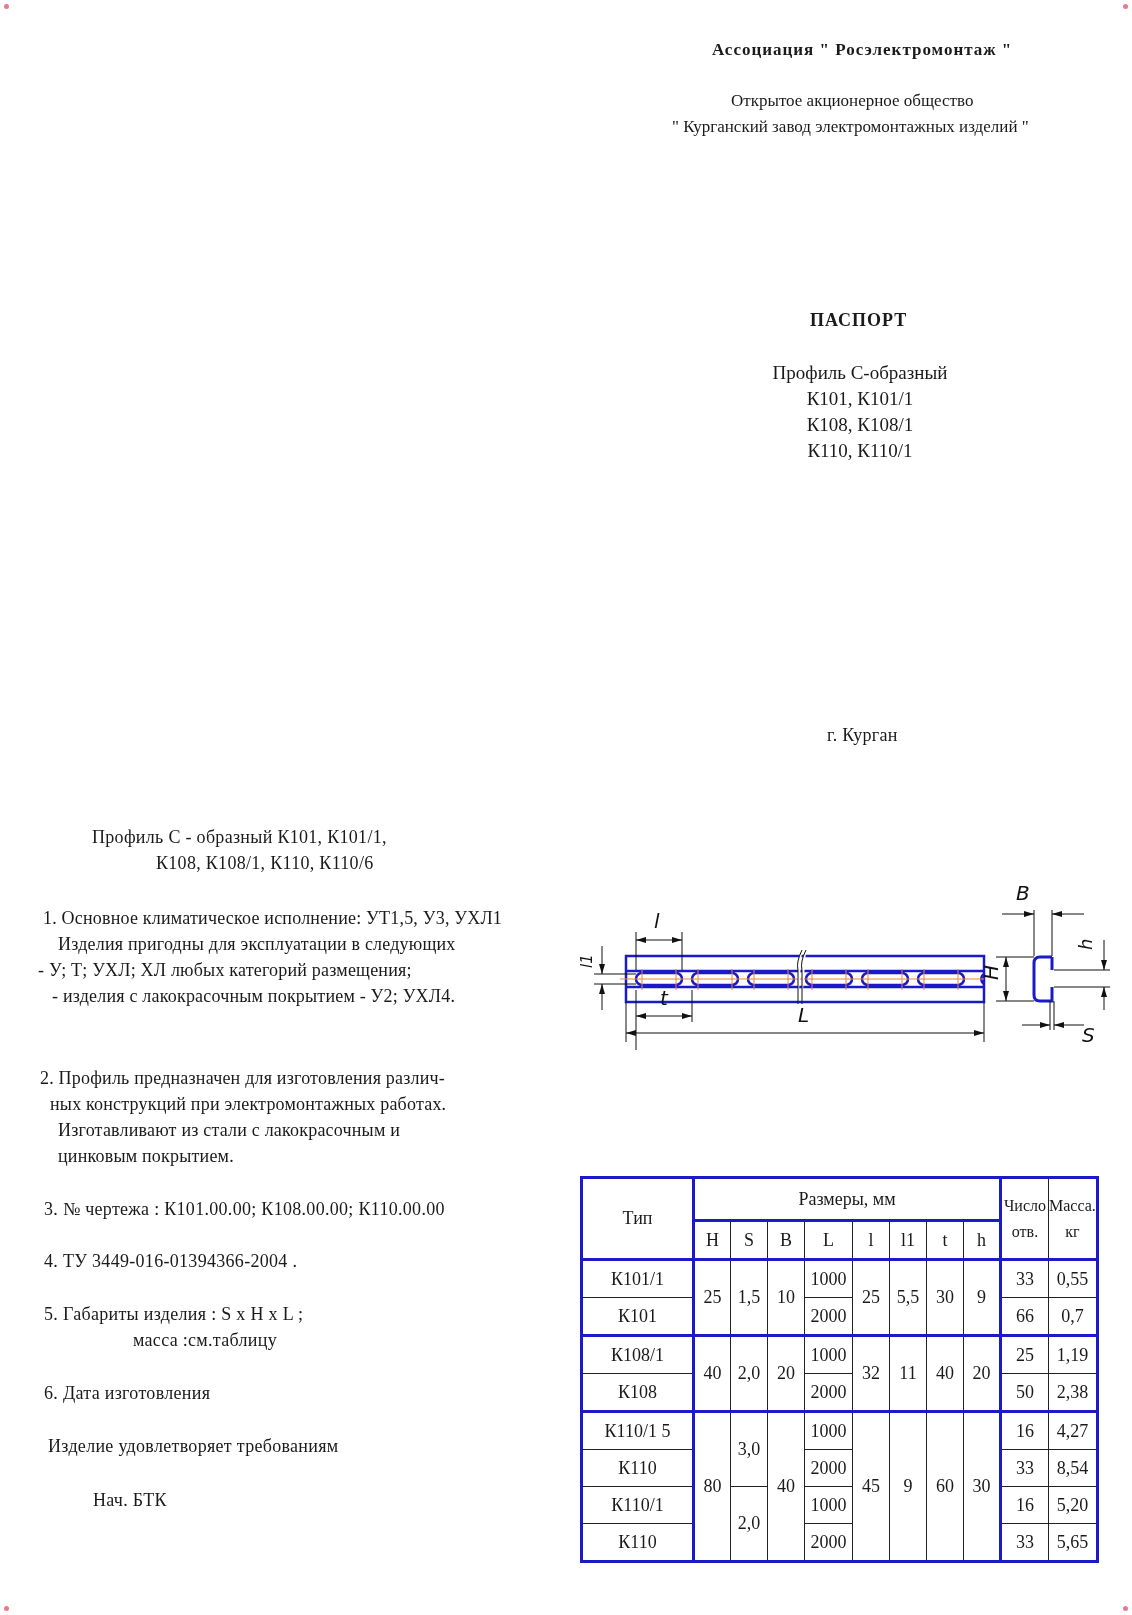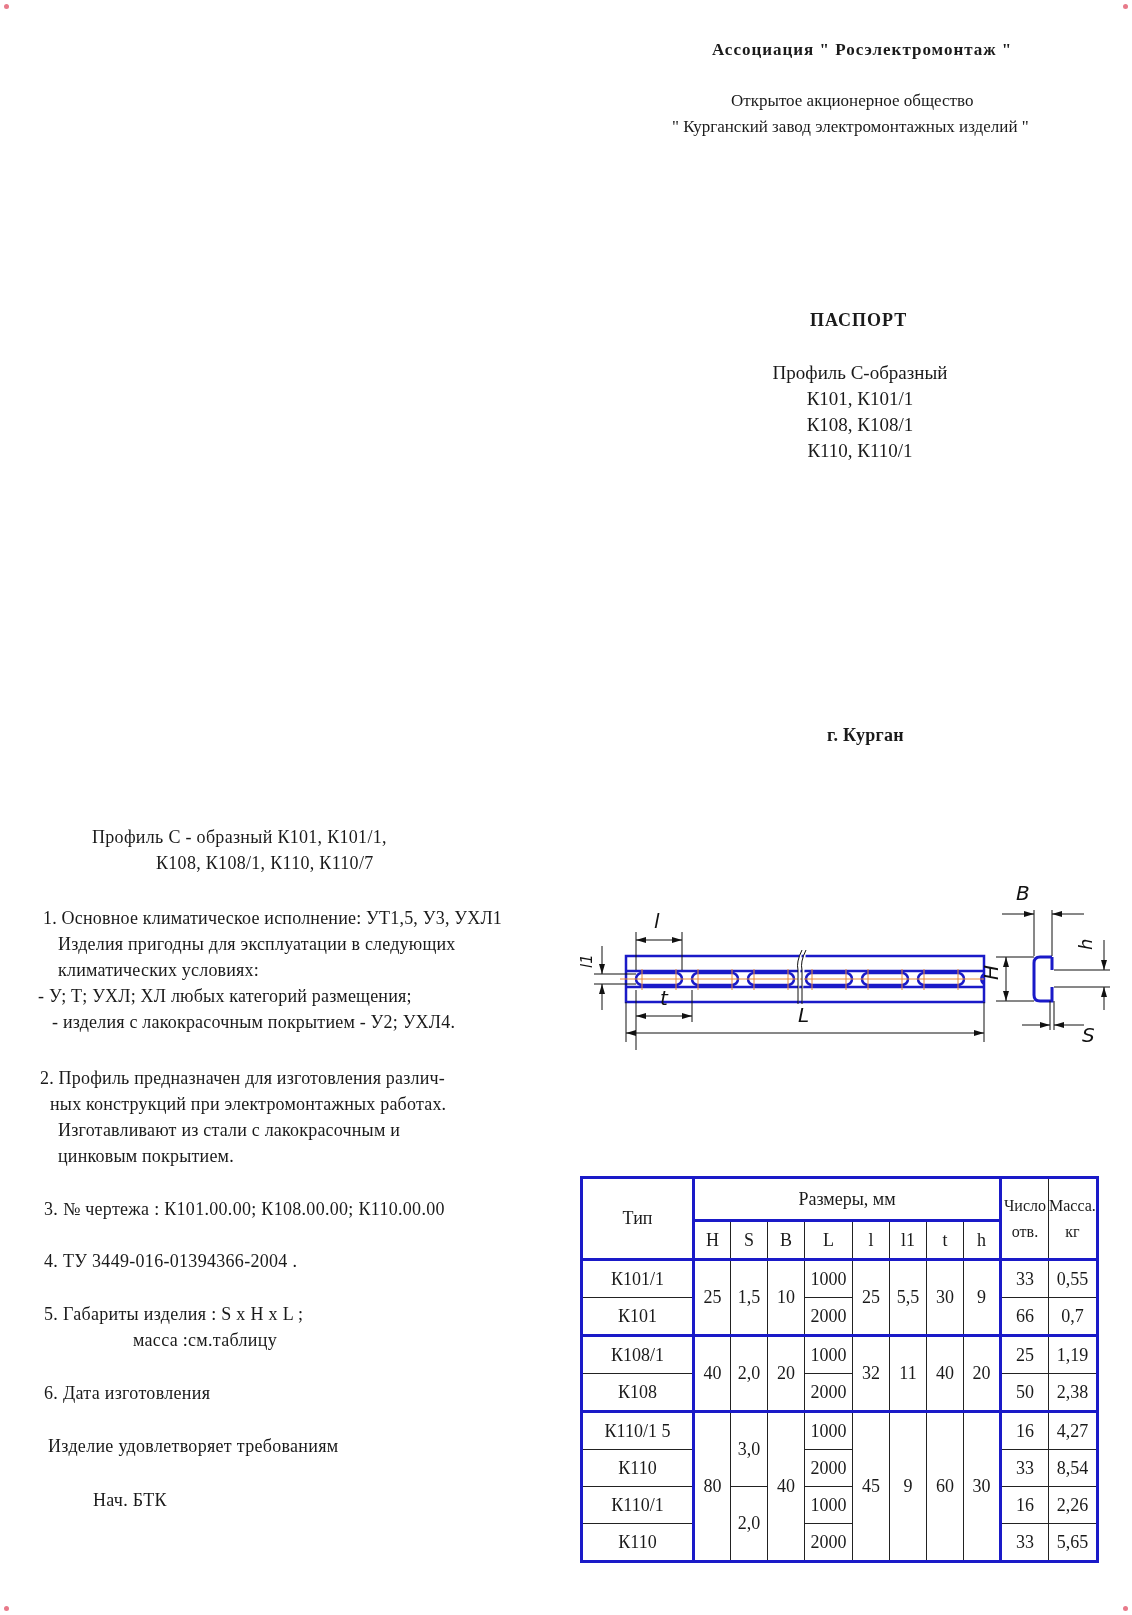--- a/index.html
+++ b/index.html
@@ -41,29 +41,28 @@
 <div class="abs t17" style="left:731px;top:91px;">Открытое акционерное общество</div>
 <div class="abs t17" style="left:672px;top:117px;">" Курганский завод электромонтажных изделий "</div>
 
 <div class="abs passport-title" style="left:810px;top:310px;">ПАСПОРТ</div>
 <div class="abs center t19" style="left:740px;top:360px;width:240px;line-height:26px;">
   <span class="line">Профиль С-образный</span>
   <span class="line">К101, К101/1</span>
   <span class="line">К108, К108/1</span>
   <span class="line">К110, К110/1</span>
 </div>
-<div class="abs t18" style="left:827px;top:725px;font-weight:bold;">г. Курган</div>
+<div class="abs t18" style="left:827px;top:725px;">г. Курган</div>
 
 <div class="abs t18" style="left:92px;top:827px;">Профиль С - образный  К101, К101/1,</div>
-<div class="abs t18" style="left:156px;top:853px;">К108, К108/1, К110, К110/7</div>
+<div class="abs t18" style="left:156px;top:853px;">К108, К108/1, К110, К110/6</div>
 
 <div class="body-block" style="top:905px;width:520px;">
   <span class="line" style="margin-left:5px;">1.   Основное климатическое исполнение: УТ1,5, У3, УХЛ1</span>
   <span class="line" style="margin-left:20px;">Изделия пригодны для эксплуатации в следующих</span>
-  <span class="line" style="margin-left:20px;">климатических условиях:</span>
   <span class="line" style="">- У; Т; УХЛ; ХЛ любых категорий размещения;</span>
   <span class="line" style="margin-left:14px;">- изделия с лакокрасочным покрытием - У2; УХЛ4.</span>
 </div>
 
 <div class="body-block" style="top:1065px;width:520px;">
   <span class="line" style="margin-left:2px;">2.  Профиль предназначен для изготовления различ-</span>
   <span class="line" style="margin-left:12px;">ных конструкций при электромонтажных работах.</span>
   <span class="line" style="margin-left:20px;">Изготавливают из стали с лакокрасочным и</span>
   <span class="line" style="margin-left:20px;">цинковым покрытием.</span>
 </div>
@@ -264,21 +263,21 @@
     <td class="blue-right">К110</td>
     <td>2000</td>
     <td>33</td>
     <td>8,54</td>
   </tr>
   <tr>
     <td class="blue-right">К110/1</td>
     <td rowspan="2">2,0</td>
     <td>1000</td>
     <td>16</td>
-    <td>2,26</td>
+    <td>5,20</td>
   </tr>
   <tr>
     <td class="blue-right">К110</td>
     <td>2000</td>
     <td>33</td>
     <td>5,65</td>
   </tr>
 </tbody>
   </table>
 

